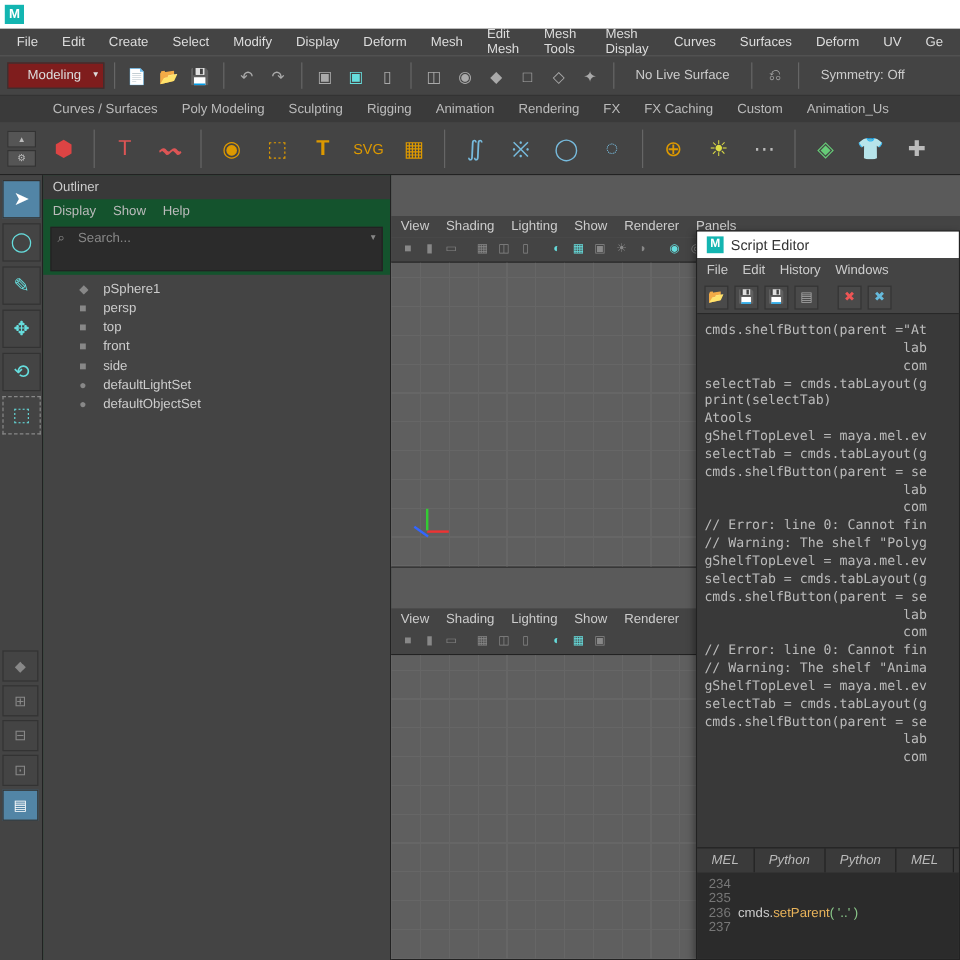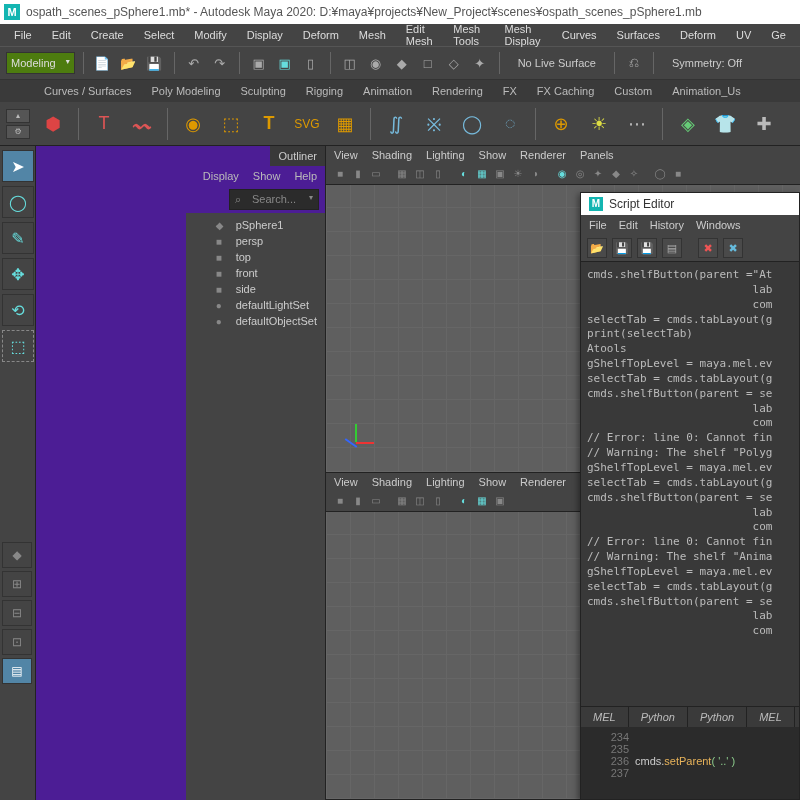--- a/index.html
+++ b/index.html
@@ -2,50 +2,50 @@
 <html><head>
 <meta charset="utf-8">
 <style>
 * { box-sizing: border-box; margin: 0; padding: 0; font-family: "Segoe UI", Arial, sans-serif; }
 body { width: 800px; height: 800px; background: #444; color: #bbb; font-size: 11px; overflow: hidden; position: relative; }
 .titlebar { background: #fff; color: #555; height: 24px; display: flex; align-items: center; padding: 0 4px; font-size: 12px; }
 .titlebar .logo { width: 16px; height: 16px; background: #13b5b1; color: #fff; font-weight: bold; text-align: center; line-height: 16px; margin-right: 6px; font-size: 11px; }
 .menubar { background: #444; height: 22px; display: flex; align-items: center; padding: 0 4px; gap: 0; }
 .menubar span { padding: 3px 10px; color: #ddd; cursor: default; }
 .toolbar1 { background: #444; height: 34px; border-top: 1px solid #555; border-bottom: 1px solid #333; display: flex; align-items: center; padding: 0 6px; gap: 4px; }
-.modeling-sel { background: #4d7c0f; border: 1px solid #333; padding: 4px 18px 4px 4px; color: #ddd; position: relative; }
+.modeling-sel { background: #7f1d1d; border: 1px solid #333; padding: 4px 18px 4px 16px; color: #ddd; position: relative; }
 .modeling-sel::after { content: "▾"; position: absolute; right: 4px; font-size: 8px; }
 .divider { width: 1px; height: 22px; background: #666; margin: 0 4px; }
 .ticon { width: 22px; height: 22px; display: flex; align-items: center; justify-content: center; color: #aaa; font-size: 13px; }
 .shelf-tabs { background: #3a3a3a; height: 22px; display: flex; align-items: center; padding-left: 34px; gap: 0; overflow: hidden; }
 .shelf-tabs span { padding: 4px 10px; color: #bbb; white-space: nowrap; text-align: right; }
 .shelf-row { background: #444; height: 44px; border-bottom: 1px solid #222; display: flex; align-items: center; padding: 0 6px; gap: 8px; }
 .shelf-row .left-ctrl { width: 24px; display: flex; flex-direction: column; gap: 2px; }
 .shelf-row .left-ctrl div { height: 14px; background: #555; border: 1px solid #333; font-size: 8px; text-align: center; line-height: 12px; }
 .sicon { width: 30px; height: 30px; display: flex; align-items: center; justify-content: center; font-size: 18px; }
 .sdiv { width: 1px; height: 32px; background: #666; margin: 0 2px; }
 
 .main { display: flex; height: calc(800px - 24px - 22px - 34px - 22px - 44px); }
 .toolbox { width: 36px; background: #444; border-right: 1px solid #222; padding: 4px 2px; display: flex; flex-direction: column; gap: 4px; }
 .tool { width: 32px; height: 32px; border: 1px solid #333; display: flex; align-items: center; justify-content: center; font-size: 16px; color: #888; }
 .tool.active { background: #5285a6; color: #fff; }
 .tool.dashed { border: 1px dashed #888; }
 
-.outliner { width: 290px; background: #4c1d95; border-right: 1px solid #222; display: flex; flex-direction: column; align-items: flex-end; }
+.outliner { width: 290px; background: #14532d; border-right: 1px solid #222; display: flex; flex-direction: column; }
 .outliner .hdr { background: #393939; padding: 4px 8px; color: #ccc; }
 .outliner .menu { padding: 4px 8px; display: flex; gap: 14px; }
-.outliner .search { margin: 3px 6px; background: #2b2b2b; border: 1px solid #222; padding: 3px 22px 4px 22px; color: #888; position: relative; }
+.outliner .search { margin: 3px 6px; background: #2b2b2b; border: 1px solid #222; padding: 3px 22px 20px 22px; color: #888; position: relative; }
 .outliner .search::before { content: "⌕"; position: absolute; left: 5px; color: #888; }
 .outliner .search::after { content: "▾"; position: absolute; right: 5px; color: #888; font-size: 8px; }
 .outliner .tree { flex: 1; background: #444; padding: 4px 0; overflow: hidden; }
 .tree-item { padding: 2px 8px 2px 30px; display: flex; align-items: center; gap: 6px; color: #ccc; }
 .tree-item .ic { width: 14px; font-size: 10px; color: #888; }
 
 .viewport-area { flex: 1; display: flex; flex-direction: column; background: #5a5a5a; }
-.vp { flex: 1; display: flex; flex-direction: column; border-bottom: 1px solid #222; position: relative; }
+.vp { flex: 1; display: flex; flex-direction: column; border-bottom: 1px solid #222; position: relative; margin-top: 34px; }
 .vp-menu { background: #444; padding: 3px 8px; display: flex; gap: 14px; color: #ccc; }
 .vp-icons { background: #444; padding: 2px 6px; display: flex; gap: 2px; border-bottom: 1px solid #222; }
 .vp-icons span { width: 16px; height: 16px; font-size: 10px; color: #888; text-align: center; line-height: 16px; }
 .vp-icons span.cyan { color: #6dd; }
 .vp-canvas { flex: 1; background: #5f5f5f; background-image: repeating-linear-gradient(0deg,#666 0,#666 1px,transparent 1px,transparent 24px), repeating-linear-gradient(90deg,#666 0,#666 1px,transparent 1px,transparent 24px); position: relative; }
 .axis { position: absolute; width: 40px; height: 40px; }
 .axis .x { position: absolute; top: 20px; left: 20px; width: 18px; height: 2px; background: #e33; }
 .axis .y { position: absolute; bottom: 20px; left: 19px; width: 2px; height: 18px; background: #3c3; }
 .axis .z { position: absolute; top: 20px; left: 8px; width: 14px; height: 2px; background: #36f; transform: rotate(35deg); }
 
@@ -57,34 +57,33 @@
 .se-title { background: #fff; color: #333; padding: 4px 8px; display: flex; align-items: center; gap: 6px; font-size: 12px; }
 .se-title .logo { width: 14px; height: 14px; background: #13b5b1; color: #fff; text-align: center; line-height: 14px; font-size: 10px; font-weight: bold; }
 .se-menu { background: #444; padding: 4px 8px; display: flex; gap: 12px; color: #ccc; }
 .se-tools { background: #444; padding: 3px 6px; display: flex; gap: 5px; border-bottom: 1px solid #222; }
 .se-tools span { width: 20px; height: 20px; border: 1px solid #333; background: #4a4a4a; font-size: 11px; text-align: center; line-height: 18px; color: #aaa; }
 .se-out { flex: 1; background: #393939; padding: 6px; font-family: Consolas, monospace; font-size: 11px; color: #bbb; overflow: hidden; white-space: pre; line-height: 1.35; }
 .se-tabs { background: #3a3a3a; display: flex; border-top: 1px solid #222; }
 .se-tabs span { padding: 4px 12px; border-right: 1px solid #222; color: #bbb; font-style: italic; }
 .se-in { background: #2b2b2b; font-family: Consolas, monospace; font-size: 11px; padding: 4px; height: 72px; overflow: hidden; }
 .se-in .ln { display: flex; }
-.se-in .gut { width: 30px; text-align: right; color: #777; padding-right: 6px; margin-left: 20px; }
+.se-in .gut { width: 30px; text-align: right; color: #777; padding-right: 6px; }
 .se-in .code { color: #ccc; }
 .se-in .fn { color: #e8b35a; }
 .se-in .str { color: #8bc98b; }
 
 .overlay { position: absolute; top: 0; left: 0; width: 800px; height: 800px; pointer-events: none; z-index: 10; display: flex; flex-direction: column; align-items: center; justify-content: center; gap: 40px; }
 .overlay div { color: #e8e8e8; font-size: 38px; font-weight: 400; text-shadow: 0 0 4px #222, 0 0 2px #222; letter-spacing: 1px; }
 </style>
 </head>
 <body>
 
 <div class="titlebar">
   <div class="logo">M</div>
-  <span>ospath_scenes_pSphere1.mb* - Autodesk Maya 2020: D:¥maya¥projects¥New_Project¥scenes¥ospath_scenes_pSphere1.mb</span>
 </div>
 
 <div class="menubar">
   <span>File</span>
   <span>Edit</span>
   <span>Create</span>
   <span>Select</span>
   <span>Modify</span>
   <span>Display</span>
   <span>Deform</span>

